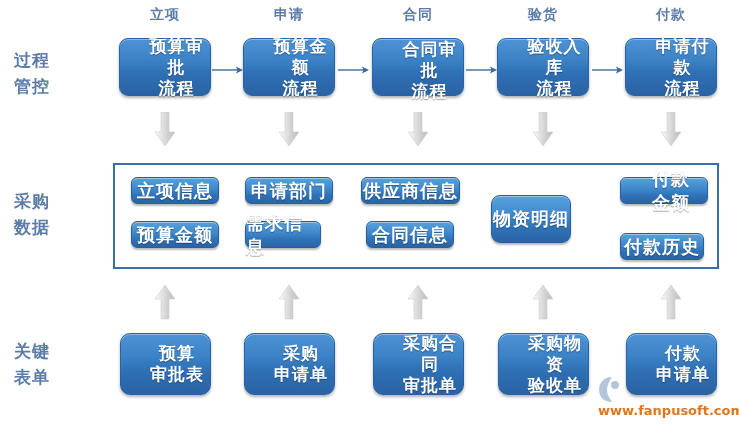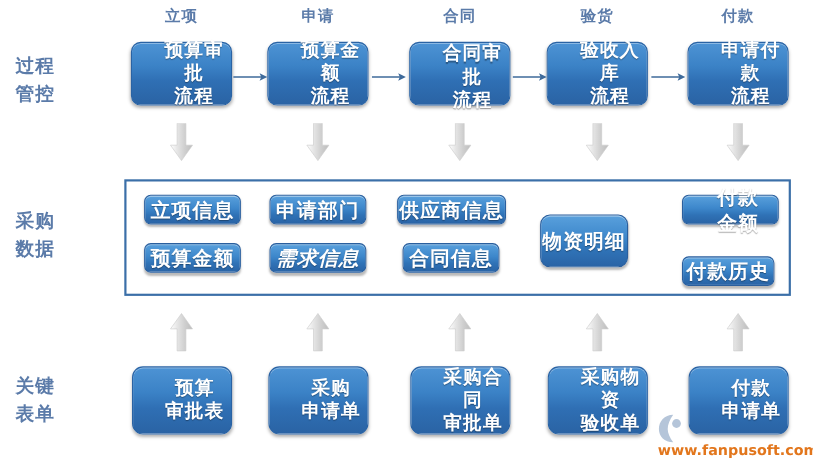--- a/index.html
+++ b/index.html
@@ -268,21 +268,21 @@
   </div>
 
   <div id="data-panel">
 
     <div class="chip" style="left:16px;  top:12px; width:88px;">立项信息</div>
     <div class="chip" style="left:130px; top:12px; width:88px;">申请部门</div>
     <div class="chip" style="left:246px; top:12px; width:99px;">供应商信息</div>
     <div class="chip" style="left:505px; top:12px; width:88px;padding-left:31px;">付款金额</div>
 
     <div class="chip" style="left:16px;  top:56px; width:88px;">预算金额</div>
-    <div class="chip" style="left:130px; top:56px; width:88px;font-style:italic;">需求信息</div>
+    <div class="chip" style="left:130px; top:56px; width:76px;">需求信息</div>
     <div class="chip" style="left:251px; top:56px; width:88px;">合同信息</div>
     <div class="chip" style="left:505px; top:68px; width:84px;">付款历史</div>
 
     <div class="chip chip-tall" style="left:376px; top:30px; width:80px;">物资明细</div>
   </div>
 
   <div class="gray-arrow" style="left:154px; top:283px;">
     <svg width="22" height="38" viewBox="0 0 22 38">
       <defs>
         <linearGradient id="gup" x1="0" y1="0" x2="1" y2="0">

